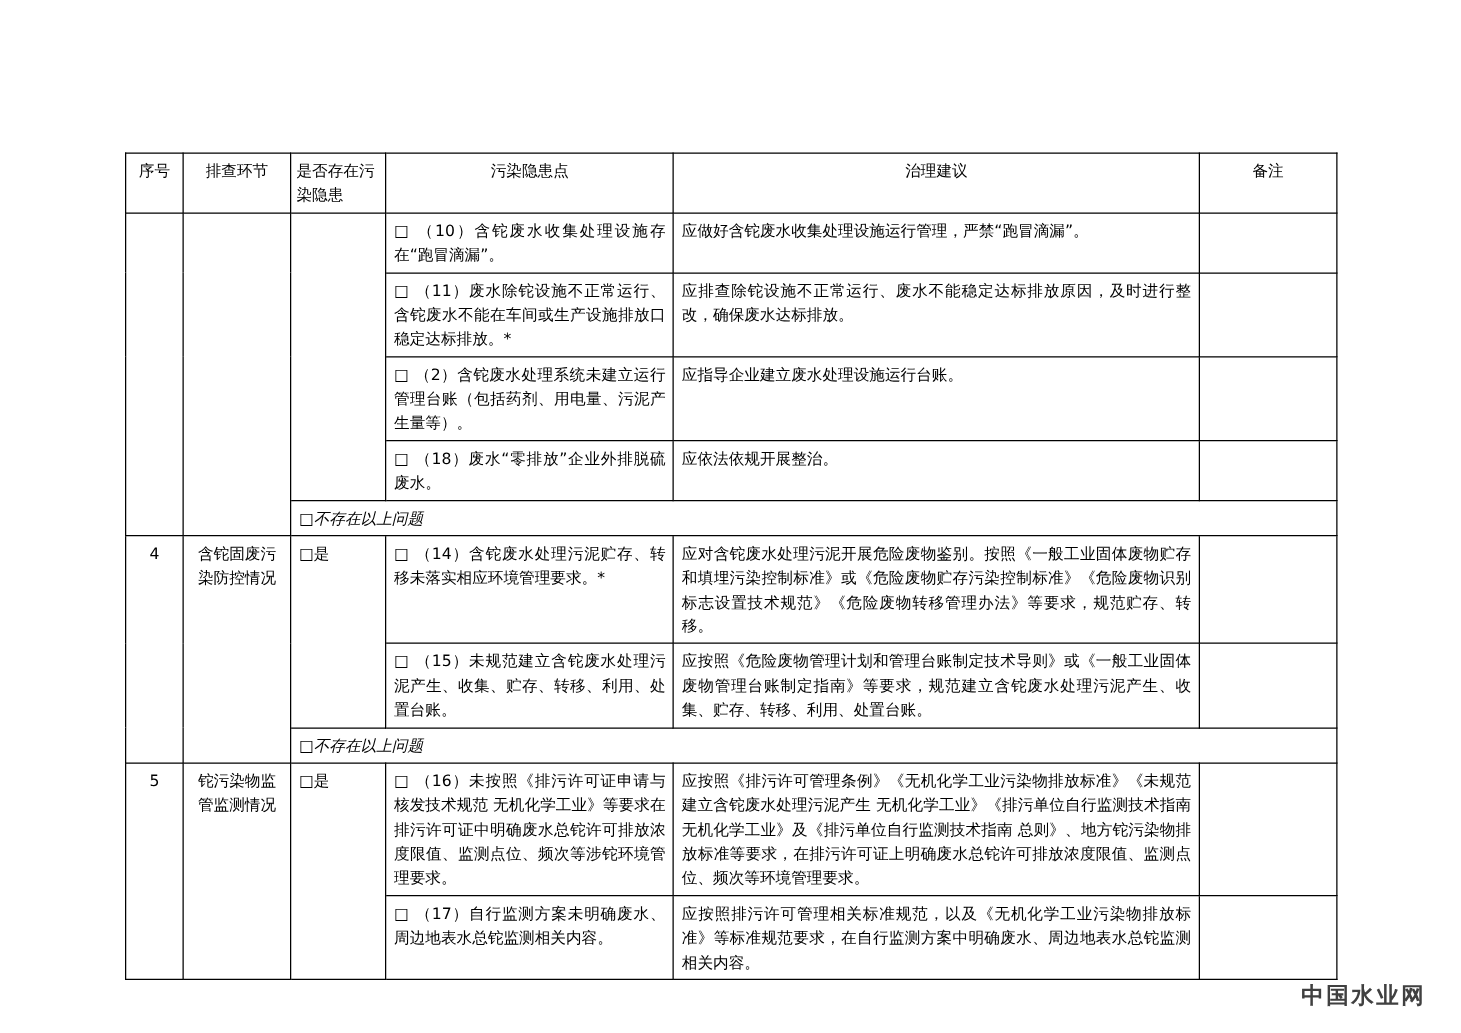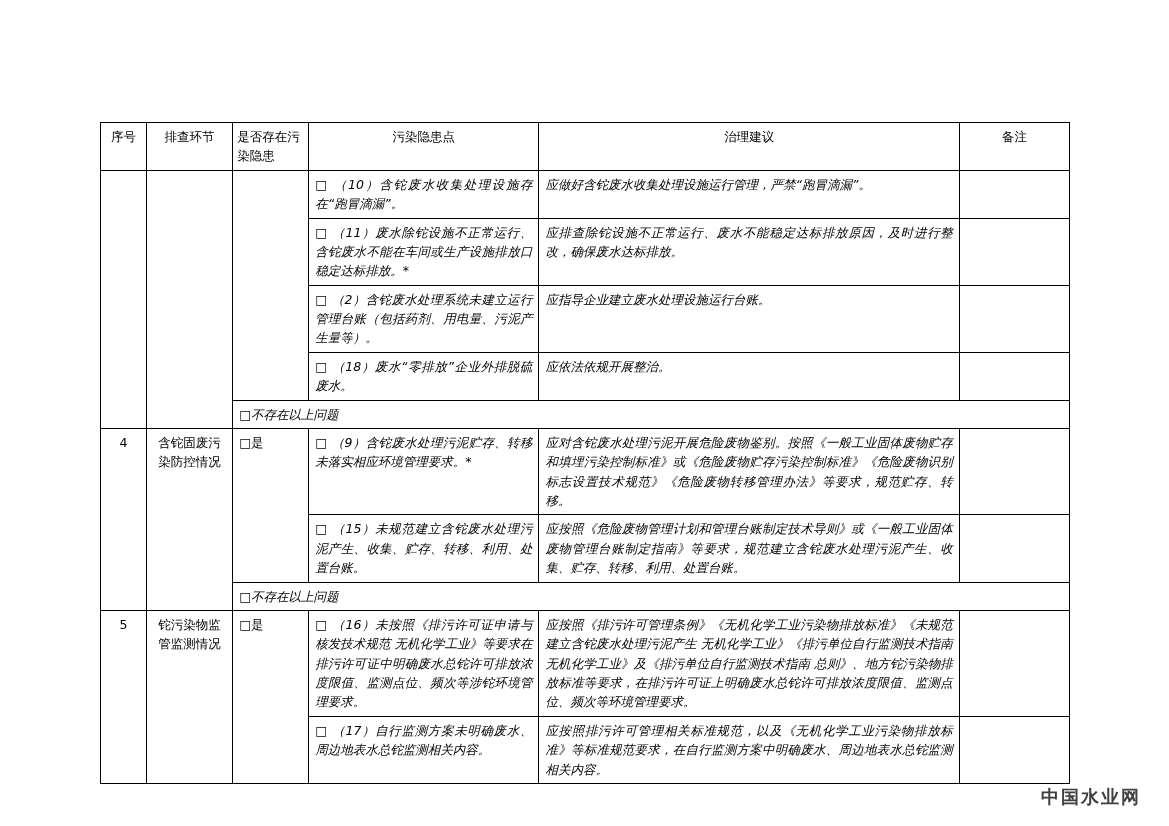--- a/index.html
+++ b/index.html
@@ -57,21 +57,20 @@
   .ctr {
     text-align: center;
     vertical-align: middle;
   }
   .mid {
     vertical-align: middle;
   }
   .just {
     text-align: justify;
     text-justify: inter-ideograph;
-    font-style: italic;
   }
   .chk::before {
     content: "□ ";
   }
   .nochk {
     font-size: 12.5px;
   }
   .full-row td {
     padding-top: 4px;
     padding-bottom: 4px;
@@ -159,21 +158,21 @@
           <td></td>
         </tr>
         <tr class="full-row">
           <td colspan="4" class="nochk">□不存在以上问题</td>
         </tr>
 
         <tr>
           <td rowspan="3" class="ctr">4</td>
           <td rowspan="3" class="ctr">含铊固废污染防控情况</td>
           <td rowspan="2" class="mid">□是</td>
-          <td class="just chk">（9）含铊废水处理污泥贮存、转移未落实相应环境管理要求。*</td>
+          <td class="just chk">（14）含铊废水处理污泥贮存、转移未落实相应环境管理要求。*</td>
           <td class="just">应对含铊废水处理污泥开展危险废物鉴别。按照《一般工业固体废物贮存和填埋污染控制标准》或《危险废物贮存污染控制标准》《危险废物识别标志设置技术规范》《危险废物转移管理办法》等要求，规范贮存、转移。</td>
           <td></td>
         </tr>
         <tr>
           <td class="just chk">（15）未规范建立含铊废水处理污泥产生、收集、贮存、转移、利用、处置台账。</td>
           <td class="just">应按照《危险废物管理计划和管理台账制定技术导则》或《一般工业固体废物管理台账制定指南》等要求，规范建立含铊废水处理污泥产生、收集、贮存、转移、利用、处置台账。</td>
           <td></td>
         </tr>
         <tr class="full-row">
           <td colspan="4" class="nochk">□不存在以上问题</td>

